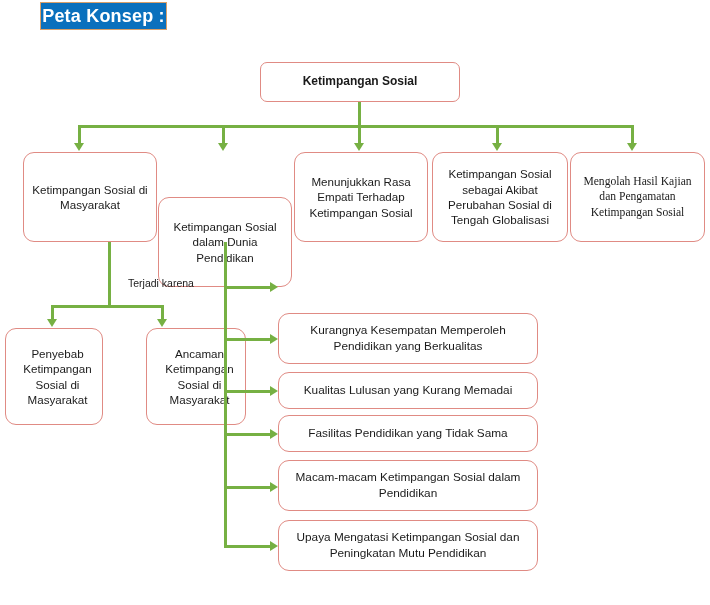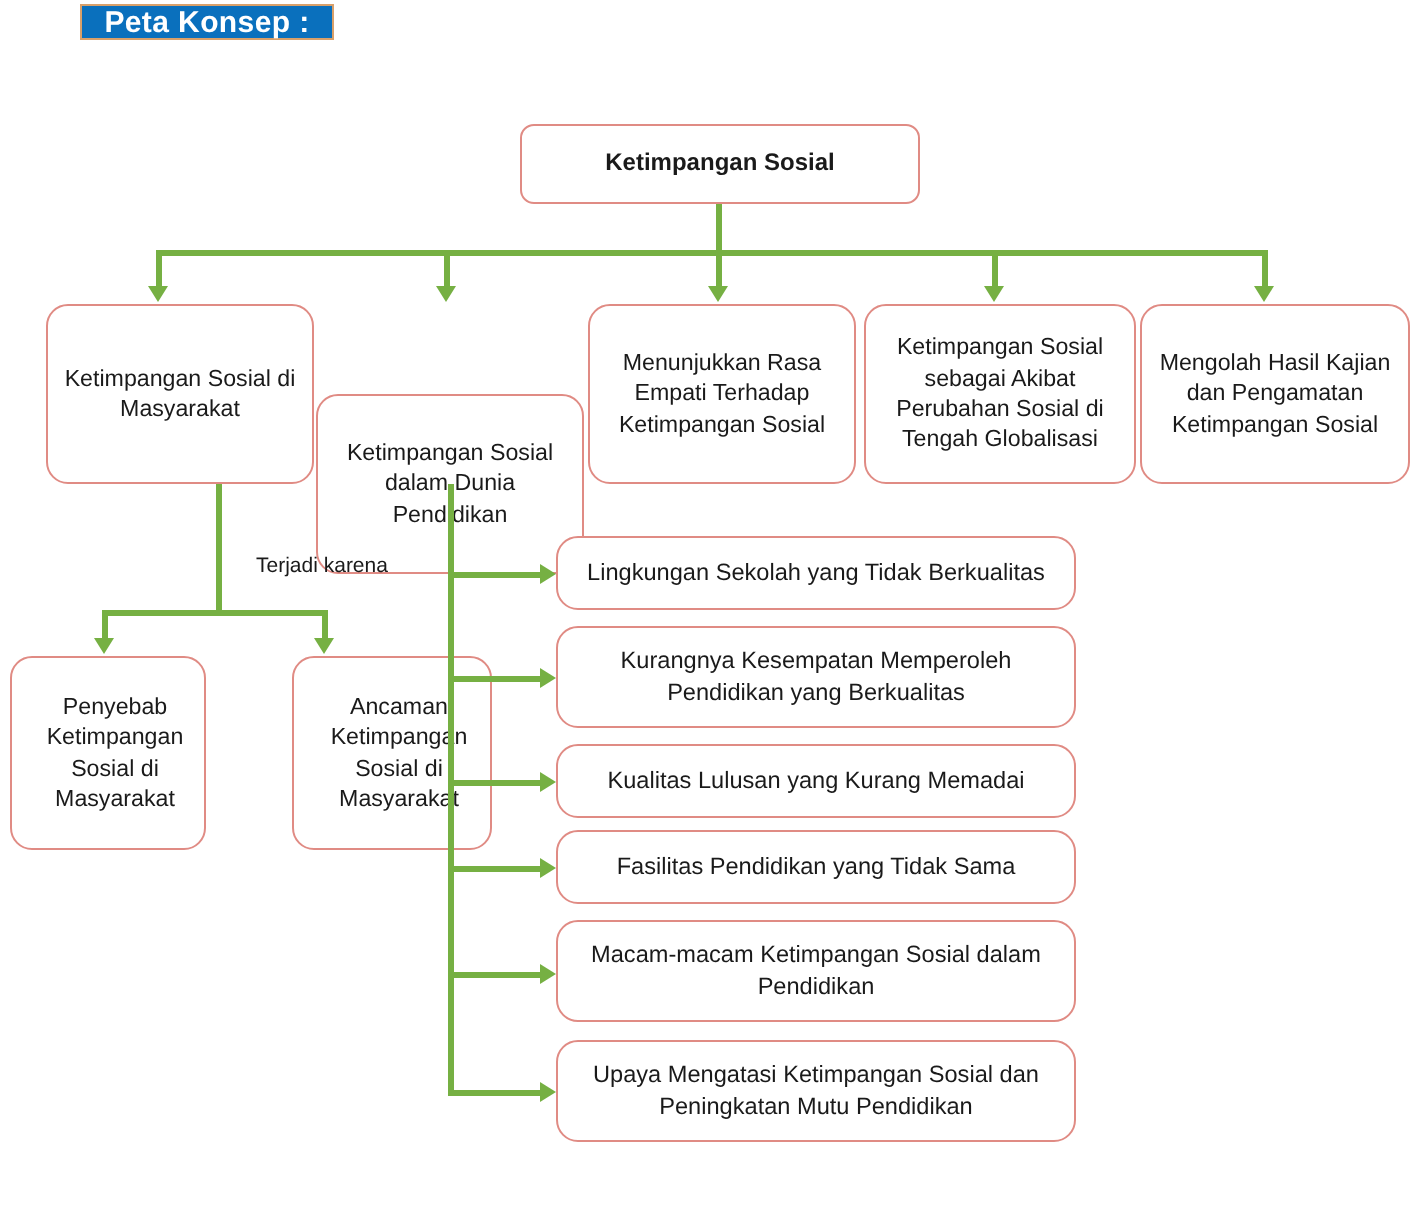--- a/index.html
+++ b/index.html
@@ -17,30 +17,30 @@
     height: 605px;
     overflow: hidden;
     background: #ffffff;
   }
   
   #header-chip {
     position: absolute;
     left: 40px;
     top: 2px;
     width: 127px;
-    height: 18px;
+    height: 28px;
     background: #0a70bd;
     border: 1px solid #d9a06a;
     box-sizing: border-box;
     display: flex;
     align-items: center;
     justify-content: center;
     color: #ffffff;
     font-weight: bold;
-    font-size: 15px;
+    font-size: 18px;
     letter-spacing: .2px;
   }
   
   .node {
     position: absolute;
     box-sizing: border-box;
     border: 1.2px solid #e08b84;
     border-radius: 9px;
     background: #ffffff;
     display: flex;
@@ -156,21 +156,21 @@
   </div>
   <div class="node lvl2" style="left:158px; width:134px;margin-top:45px;">
     <span>Ketimpangan Sosial dalam Dunia Pendidikan</span>
   </div>
   <div class="node lvl2" style="left:432px; width:136px;">
     <span>Ketimpangan Sosial sebagai Akibat Perubahan Sosial di Tengah Globalisasi</span>
   </div>
   <div class="node lvl2" style="left:294px; width:134px;">
     <span>Menunjukkan Rasa Empati Terhadap Ketimpangan Sosial</span>
   </div>
-  <div class="node lvl2" style="left:570px; width:135px;">
+  <div class="node lvl2" style="left:570px; width:135px;font-family:Liberation Serif, serif;">
     <span>Mengolah Hasil Kajian dan Pengamatan Ketimpangan Sosial</span>
   </div>
 
   <div class="gline vline" style="left:108px; top:242px; height:66px;"></div>
   <div class="gline hline" style="left:51px; top:305px; width:113px;"></div>
 
   <div class="gline vline" style="left:51px; top:305px; height:16px;"></div>
   <div class="arrow-down" style="left:47px; top:319px;"></div>
 
   <div class="gline vline" style="left:161px; top:305px; height:16px;"></div>
@@ -182,23 +182,20 @@
     <span>Penyebab Ketimpangan Sosial di Masyarakat</span>
   </div>
   <div class="node lvl3" style="left:110px; width:100px;margin-left:36px;">
     <span>Ancaman Ketimpangan Sosial di Masyarakat</span>
   </div>
 
   <div class="gline vline" style="left:224px; top:242px; height:304px;"></div>
 
   <div class="gline hline" style="left:224px; top:286px; width:48px;"></div>
   <div class="arrow-right" style="left:270px; top:282px;"></div>
-  <div class="node edu" style="top:268px; height:37px;">
-    <span>Lingkungan Sekolah yang Tidak Berkualitas</span>
-  </div>
 
   <div class="gline hline" style="left:224px; top:338px; width:48px;"></div>
   <div class="arrow-right" style="left:270px; top:334px;"></div>
   <div class="node edu" style="top:313px; height:51px;">
     <span>Kurangnya Kesempatan Memperoleh Pendidikan yang Berkualitas</span>
   </div>
 
   <div class="gline hline" style="left:224px; top:390px; width:48px;"></div>
   <div class="arrow-right" style="left:270px; top:386px;"></div>
   <div class="node edu" style="top:372px; height:37px;">

